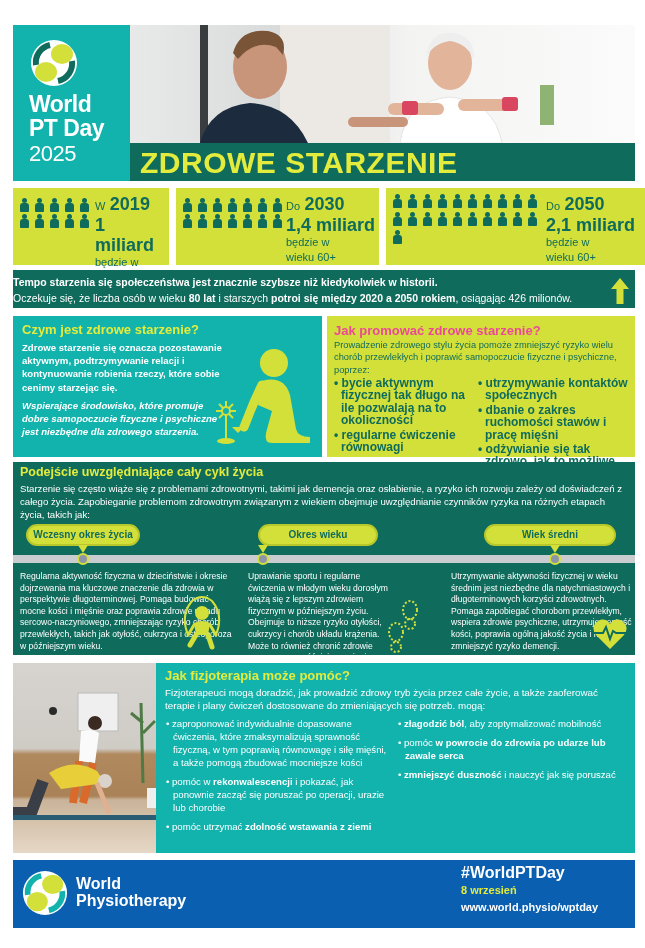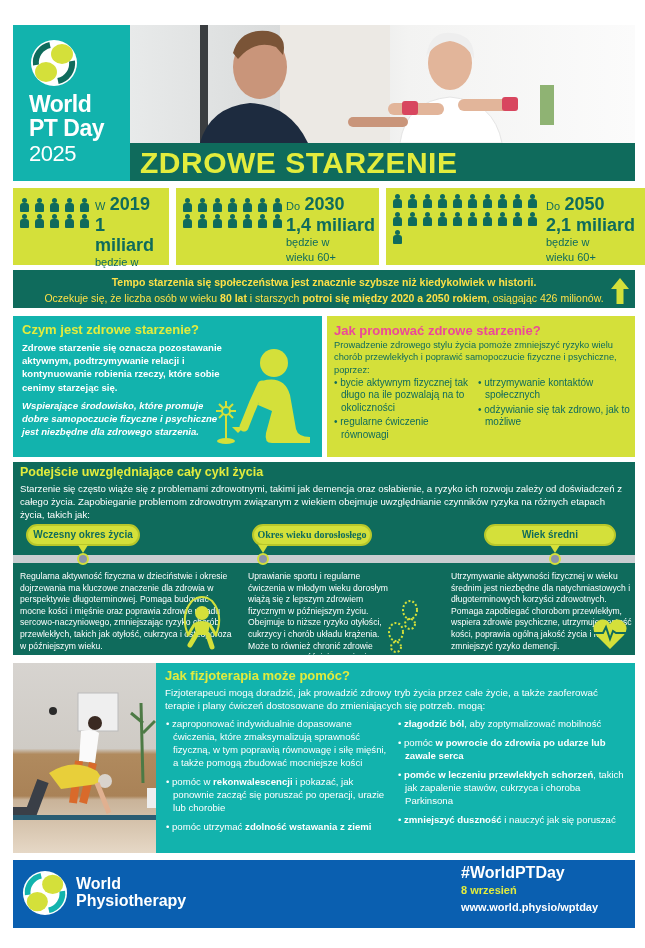--- a/index.html
+++ b/index.html
@@ -21,36 +21,36 @@
   .person { width: 11px; height: 14px; position: relative; }
   .person::before { content: ""; position: absolute; left: 3px; top: 0; width: 5px; height: 5px; border-radius: 50%; background: #0f6b5c; }
   .person::after { content: ""; position: absolute; left: 1px; top: 5px; width: 9px; height: 9px; border-radius: 3px 3px 1px 1px; background: #0f6b5c; }
   .stat-text { color: #0f6b5c; }
   .stat-pre { font-size: 11px; }
   .stat-year { font-size: 18px; font-weight: bold; }
   .stat-big { font-size: 18px; font-weight: bold; line-height: 20px; }
   .stat-sub { font-size: 11px; line-height: 15px; }
 
   
-  #banner { left: 13px; top: 270px; width: 622px; height: 38px; background: #0f6b5c; color: #fde047; text-align: center; }
+  #banner { left: 13px; top: 270px; width: 622px; height: 38px; background: #0f6b5c; color: #ffffff; text-align: left; }
   #banner-l1 { font-size: 10.5px; font-weight: bold; margin-top: 6px; }
   #banner-l2 { font-size: 10.5px; margin-top: 4px; }
   #arrow-up { right: 16px; top: 278px; width: 18px; height: 26px; }
 
   
   #what-box { left: 13px; top: 316px; width: 309px; height: 141px; background: #12b3ad; }
   #what-title { left: 22px; top: 322px; color: #e3ec3d; font-weight: bold; font-size: 13px; }
   #what-p1 { left: 22px; top: 341px; width: 220px; color: #fff; font-weight: bold; font-size: 9.6px; line-height: 13.2px; }
   #what-p2 { left: 22px; top: 399px; width: 210px; color: #fff; font-weight: bold; font-size: 9.6px; line-height: 13.2px; font-style: italic; }
   #what-figure { left: 214px; top: 345px; width: 100px; height: 100px; }
 
   #promote-box { left: 327px; top: 316px; width: 308px; height: 141px; background: #d4e03a; }
   #promote-title { left: 334px; top: 323px; color: #ec4899; font-weight: bold; font-size: 13px; }
   #promote-intro { left: 334px; top: 339px; width: 296px; color: #0f6b5c; font-size: 9.3px; line-height: 12.4px; }
-  .bul { color: #0f6b5c; font-size: 10px; line-height: 12.4px; padding-left: 7px; text-indent: -7px; margin-bottom: 2px; }
+  .bul { color: #0f6b5c; font-size: 12px; line-height: 12.4px; padding-left: 7px; text-indent: -7px; margin-bottom: 2px; font-weight: bold; }
   #promote-col1 { left: 334px; top: 377px; width: 140px; }
   #promote-col2 { left: 478px; top: 377px; width: 152px; }
 
   
   #life-box { left: 13px; top: 462px; width: 622px; height: 193px; background: #0f6b5c; }
   #life-title { left: 20px; top: 465px; color: #e3ec3d; font-weight: bold; font-size: 12.5px; }
   #life-intro { left: 20px; top: 482px; width: 610px; color: #fff; font-size: 9.6px; line-height: 13.2px; }
   .pill { top: 524px; height: 22px; background: #d4e03a; border: 2px solid #b8c72a; border-radius: 11px; color: #0f6b5c; font-weight: bold; font-size: 10px; text-align: center; line-height: 18px; }
   .pill-tip { width: 0; height: 0; border-left: 5px solid transparent; border-right: 5px solid transparent; border-top: 8px solid #d4e03a; top: 545px; }
   #timeline { left: 13px; top: 555px; width: 622px; height: 8px; background: #c9cdd0; }
@@ -227,30 +227,31 @@
 
 <div class="abs" id="promote-box"></div>
 <div class="abs" id="promote-title">Jak promować zdrowe starzenie?</div>
 <div class="abs" id="promote-intro">Prowadzenie zdrowego stylu życia pomoże zmniejszyć ryzyko wielu chorób przewlekłych i poprawić samopoczucie fizyczne i psychiczne, poprzez:</div>
 <div class="abs" id="promote-col1">
   <div class="bul">• <span>bycie aktywnym fizycznej tak długo na ile pozwalają na to okoliczności</span></div>
   <div class="bul">• <span>regularne ćwiczenie równowagi</span></div>
 </div>
 <div class="abs" id="promote-col2">
   <div class="bul">• <span>utrzymywanie kontaktów społecznych</span></div>
+  <div class="bul">• <span>dbanie o zakres ruchomości stawów i pracę mięśni</span></div>
   <div class="bul">• <span>odżywianie się tak zdrowo, jak to możliwe</span></div>
 </div>
 
 <div class="abs" id="life-box"></div>
 <div class="abs" id="life-title">Podejście uwzględniające cały cykl życia</div>
 <div class="abs" id="life-intro">Starzenie się często wiąże się z problemami zdrowotnymi, takimi jak demencja oraz osłabienie, a ryzyko ich rozwoju zależy od doświadczeń z całego życia. Zapobieganie problemom zdrowotnym związanym z wiekiem obejmuje uwzględnianie czynników ryzyka na różnych etapach życia, takich jak:</div>
 
 <div class="abs pill" style="left:26px;width:114px;">Wczesny okres życia</div>
 <div class="abs pill-tip" style="left:78px;"></div>
-<div class="abs pill" style="left:252px;width:120px;font-family:Liberation Serif, serif;">Okres wieku dorosłosłego</div>
+<div class="abs pill" style="left:258px;width:120px;">Okres wieku dorosłosłego</div>
 <div class="abs pill-tip" style="left:258px;"></div>
 <div class="abs pill" style="left:484px;width:132px;">Wiek średni</div>
 <div class="abs pill-tip" style="left:550px;"></div>
 
 <div class="abs" id="timeline"></div>
 <div class="abs dot" style="left:77px;"></div>
 <div class="abs dot" style="left:257px;"></div>
 <div class="abs dot" style="left:549px;"></div>
 
 <div class="abs life-col" style="left:20px;width:212px;">
@@ -304,21 +305,20 @@
 <div class="abs" id="physio-title">Jak fizjoterapia może pomóc?</div>
 <div class="abs" id="physio-intro">Fizjoterapeuci mogą doradzić, jak prowadzić zdrowy tryb życia przez całe życie, a także zaoferować terapie i plany ćwiczeń dostosowane do zmieniających się potrzeb. mogą:</div>
 <div class="abs" id="physio-col1">
   <div class="pbul">• <span>zaproponować indywidualnie dopasowane ćwiczenia, które zmaksymalizują sprawność fizyczną, w tym poprawią równowagę i siłę mięśni, a także pomogą zbudować mocniejsze kości</span><b></b><span></span></div>
   <div class="pbul">• <span>pomóc w </span><b>rekonwalescencji</b><span> i pokazać, jak ponownie zacząć się poruszać po operacji, urazie lub chorobie</span></div>
   <div class="pbul">• <span>pomóc utrzymać </span><b>zdolność wstawania z ziemi</b><span></span></div>
 </div>
 <div class="abs" id="physio-col2">
   <div class="pbul">• <span></span><b>złagodzić ból</b><span>, aby zoptymalizować mobilność</span></div>
   <div class="pbul">• <span>pomóc </span><b>w powrocie do zdrowia po udarze lub zawale serca</b><span></span></div>
-  <div class="pbul">• <span></span><b>pomóc w leczeniu przewlekłych schorzeń</b><span>, takich jak zapalenie stawów, cukrzyca i choroba Parkinsona</span></div>
   <div class="pbul">• <span></span><b>zmniejszyć duszność</b><span> i nauczyć jak się poruszać</span></div>
 </div>
 
 <div class="abs" id="footer"></div>
 <svg class="abs" id="footer-logo" viewBox="0 0 48 48">
   <circle cx="24" cy="24" r="23" fill="#ffffff"></circle>
   <path d="M6 26 A18 18 0 0 1 20 6" stroke="#12b3ad" stroke-width="6" fill="none"></path>
   <path d="M42 22 A18 18 0 0 1 28 42" stroke="#12b3ad" stroke-width="6" fill="none"></path>
   <ellipse cx="32" cy="15" rx="11" ry="10" fill="#d4e03a"></ellipse>
   <ellipse cx="16" cy="33" rx="11" ry="10" fill="#d4e03a"></ellipse>

